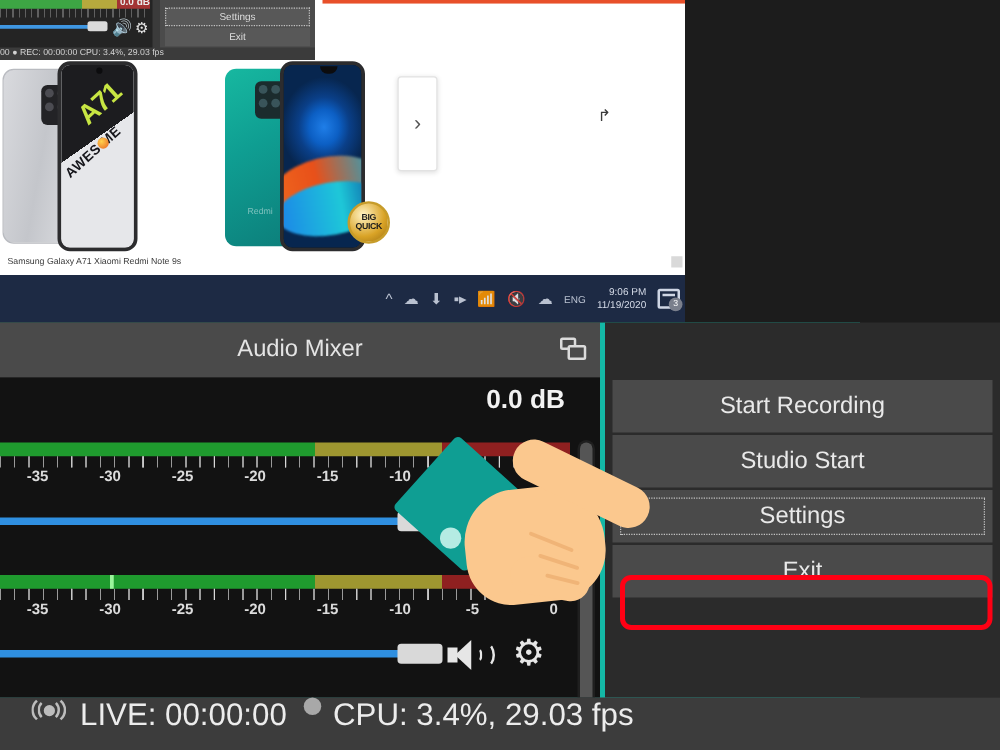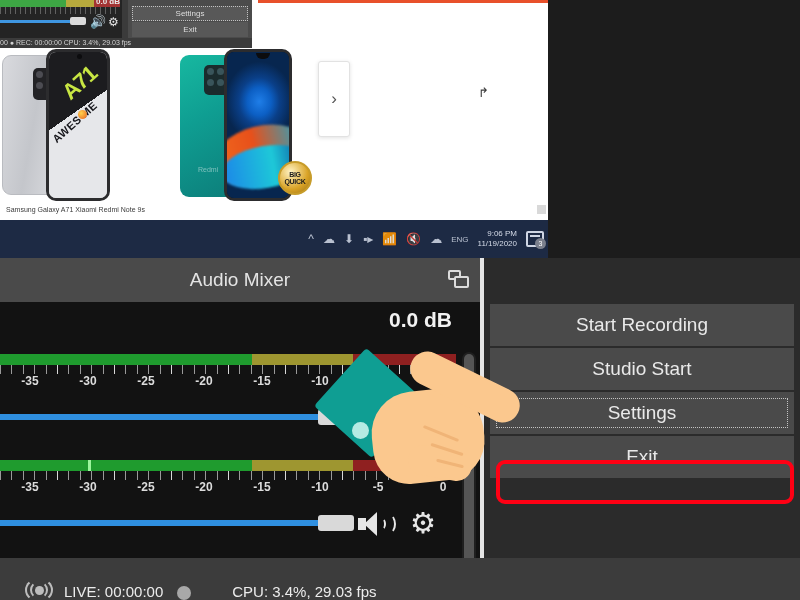--- a/index.html
+++ b/index.html
@@ -218,21 +218,21 @@
   }
   .notif-badge {
     position: absolute; right: -4px; bottom: -4px; width: 11px; height: 11px;
     border-radius: 50%; background: #7a7f8c; color: #fff;
     font-size: 7px; display: flex; align-items: center; justify-content: center;
   }
 
   
   .obs {
     position: absolute; left: 0; top: 258px; width: 688px; height: 342px;
-    background: #e5e5e5;
+    background: #14b8a6;
   }
   .panel-header {
     height: 44px; display: flex; align-items: center; justify-content: center;
     background: #4a4a4a; color: #e4e4e4; font-size: 19px; position: relative;
   }
   .undock {
     position: absolute; right: 10px; top: 50%; transform: translateY(-50%);
     width: 22px; height: 20px;
   }
   .undock i, .undock u {
@@ -338,40 +338,40 @@
     outline: 1px dotted #c4c4c4; outline-offset: -7px;
   }
   .highlight-box {
     position: absolute; left: 496px; top: 460px; width: 298px; height: 44px;
     border: 4px solid #ff0014; border-radius: 9px; pointer-events: none;
   }
 
   
   .statusbar {
     position: absolute; left: 0; top: 300px; width: 800px; height: 42px;
-    background: #3c3c3c; display: flex; align-items: flex-end;
-    color: #ececec; font-size: 15px; gap: 0;
+    background: #3c3c3c; display: flex; align-items: flex-start;
+    color: #ececec; font-size: 25px; gap: 0;
   }
   .live-icon {
     position: relative; width: 34px; height: 20px; margin: 0 8px 0 22px;
     display: flex; align-items: center; justify-content: center;
   }
   .live-icon .dot { width: 9px; height: 9px; border-radius: 50%; background: #bdbdbd; }
   .live-icon .r {
     position: absolute; border: 2px solid #bdbdbd; border-radius: 50%;
   }
   .live-icon .r1 { width: 18px; height: 18px; left: 8px; top: 1px;
     border-top-color: transparent; border-bottom-color: transparent; }
   .live-icon .r2 { width: 28px; height: 24px; left: 3px; top: -2px;
     border-top-color: transparent; border-bottom-color: transparent; }
   .rec-dot {
     width: 14px; height: 14px; border-radius: 50%; background: #a8a8a8;
     margin: 0 9px 0 14px;
   }
-  .cpu-text { margin-left: 32px; }
+  .cpu-text { }
 
   
   .hand { position: absolute; left: 330px; top: 360px; width: 200px; height: 165px; }
   .sleeve {
     position: absolute; left: 0px; top: 4px; width: 78px; height: 78px;
     background: #0f9e93; transform: rotate(42deg); border-radius: 4px;
   }
   .cuff-btn {
     position: absolute; left: 22px; top: 62px; width: 17px; height: 17px;
     border-radius: 50%; background: #b5ebe3;

